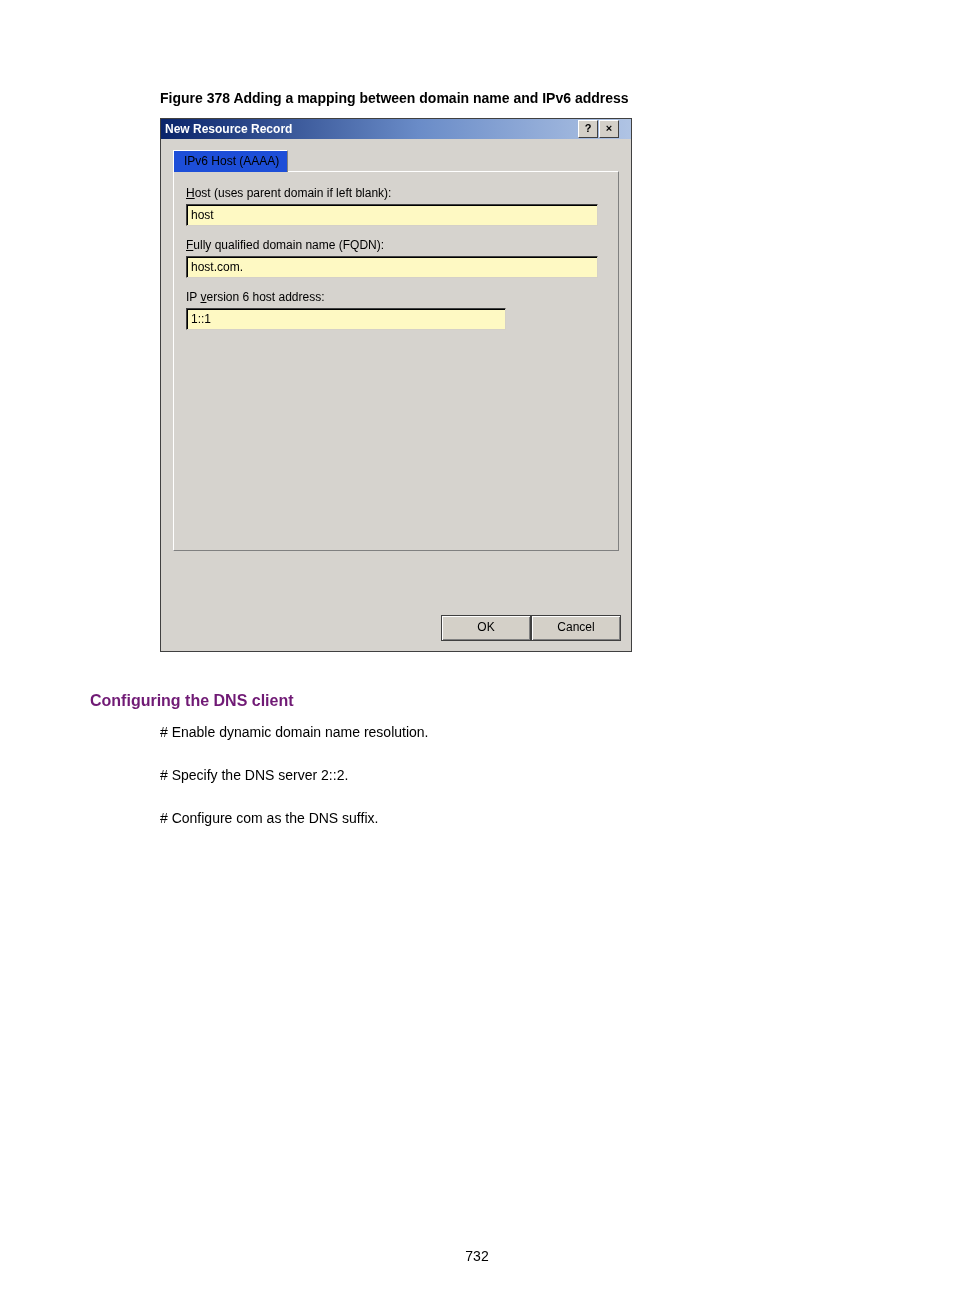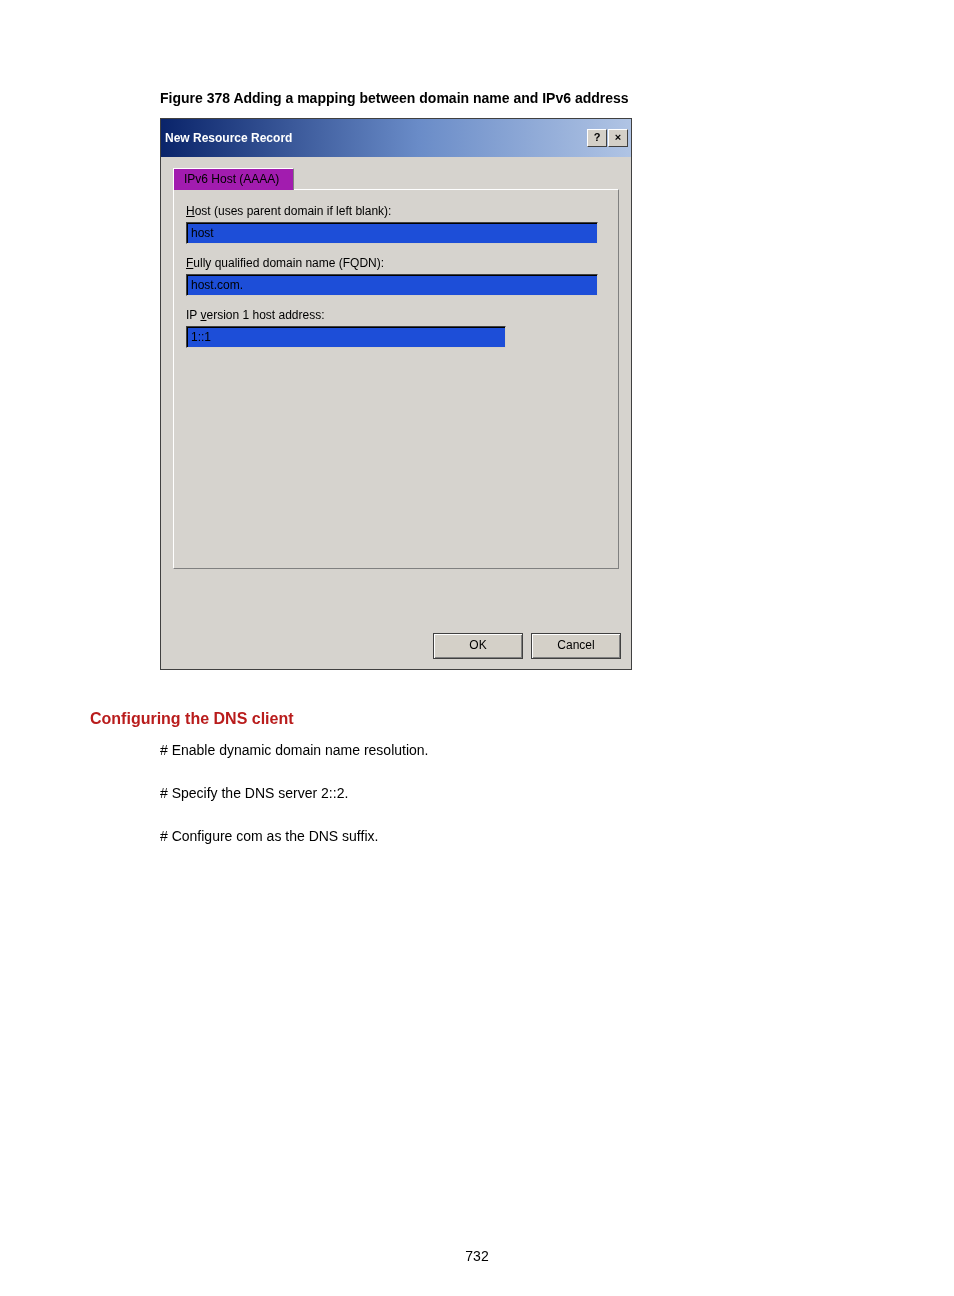--- a/index.html
+++ b/index.html
@@ -28,26 +28,26 @@
     margin-left: 70px;
     margin-bottom: 40px;
   }
   .dialog {
     width: 470px;
     border: 1px solid #404040;
     background: #d4d0c8;
     box-shadow: 1px 1px 0 #808080 inset, -1px -1px 0 #404040 inset;
   }
   .titlebar {
-    height: 38px;
+    height: 20px;
     background: linear-gradient(to right, #0a246a 0%, #6a8cc8 55%, #b0c4e4 100%);
     display: flex;
     align-items: center;
     justify-content: space-between;
-    padding: 0 3px 0 4px;
+    padding: 0 12px 0 4px;
   }
   .titlebar-text {
     color: #ffffff;
     font-weight: bold;
     font-size: 12px;
     font-family: Tahoma, Arial, sans-serif;
   }
   .titlebar-buttons {
     display: flex;
     gap: 1px;
@@ -68,25 +68,25 @@
   }
   .dialog-body {
     padding: 10px 12px 8px 12px;
     background: #d6d3ce;
     min-height: 470px;
     box-sizing: border-box;
     position: relative;
   }
   .tab {
     display: inline-block;
-    background: #a21caf;
+    background: #1d4ed8;
     border: 1px solid #fff;
     border-right-color: #808080;
     border-bottom: none;
-    padding: 3px 14px 4px 10px;
+    padding: 3px 8px 4px 10px;
     font-size: 12px;
     font-family: Tahoma, Arial, sans-serif;
     position: relative;
     top: 1px;
     z-index: 2;
   }
   .tab-panel {
     border-top: 1px solid #fff;
     border-left: 1px solid #fff;
     border-right: 1px solid #808080;
@@ -100,53 +100,52 @@
     font-family: Tahoma, Arial, sans-serif;
     margin-bottom: 4px;
     margin-top: 12px;
   }
   .form-label:first-child { margin-top: 0; }
   .underline-h { text-decoration: underline; display: inline; }
   .text-input {
     width: 100%;
     box-sizing: border-box;
     height: 22px;
-    background: #1d4ed8;
+    background: #fef9c3;
     border: 1px solid #808080;
     border-top-color: #404040;
     border-left-color: #404040;
     border-right-color: #d4d0c8;
     border-bottom-color: #d4d0c8;
     box-shadow: inset 1px 1px 0 #000;
     padding: 2px 4px;
     font-size: 12px;
     font-family: Tahoma, Arial, sans-serif;
   }
   .text-input.narrow { width: 320px; }
   .button-row {
     display: flex;
     justify-content: flex-end;
-    gap: 8px;
     padding: 6px 10px 10px 10px;
     background: #d6d3ce;
   }
   .win-btn {
     width: 88px;
     height: 24px;
     background: #d4d0c8;
     border: 1px solid #404040;
     box-shadow: inset 1px 1px 0 #fff, inset -1px -1px 0 #808080;
     font-size: 12px;
     font-family: Tahoma, Arial, sans-serif;
     text-align: center;
     line-height: 22px;
     cursor: pointer;
   }
   .section-heading {
-    color: #b91c1c;
+    color: #701a75;
     font-weight: bold;
     font-size: 16px;
     margin-top: 18px;
     margin-bottom: 12px;
   }
   .body-text {
     margin-left: 70px;
     font-size: 14px;
     line-height: 1.5;
     margin-bottom: 22px;
@@ -184,21 +183,21 @@
             <span class="underline-h">H</span><span>ost (uses parent domain if left blank):</span>
           </div>
           <input class="text-input" value="host" style="">
 
           <div class="form-label">
             <span class="underline-h">F</span><span>ully qualified domain name (FQDN):</span>
           </div>
           <input class="text-input" value="host.com." style="">
 
           <div class="form-label">
-            <span>IP </span><span class="underline-h">v</span><span>ersion 1 host address:</span>
+            <span>IP </span><span class="underline-h">v</span><span>ersion 6 host address:</span>
           </div>
           <input class="text-input narrow" value="1::1" style="">
 
         </div>
       </div>
       <div class="button-row">
         <div class="win-btn">OK</div>
         <div class="win-btn">Cancel</div>
       </div>
     </div>

